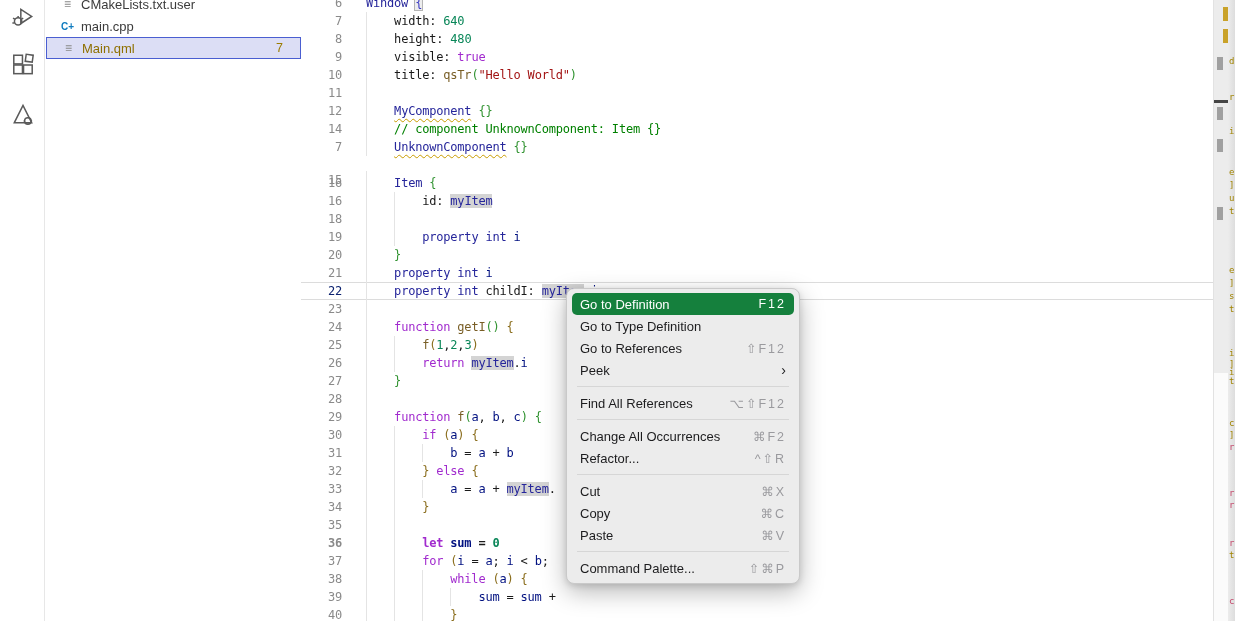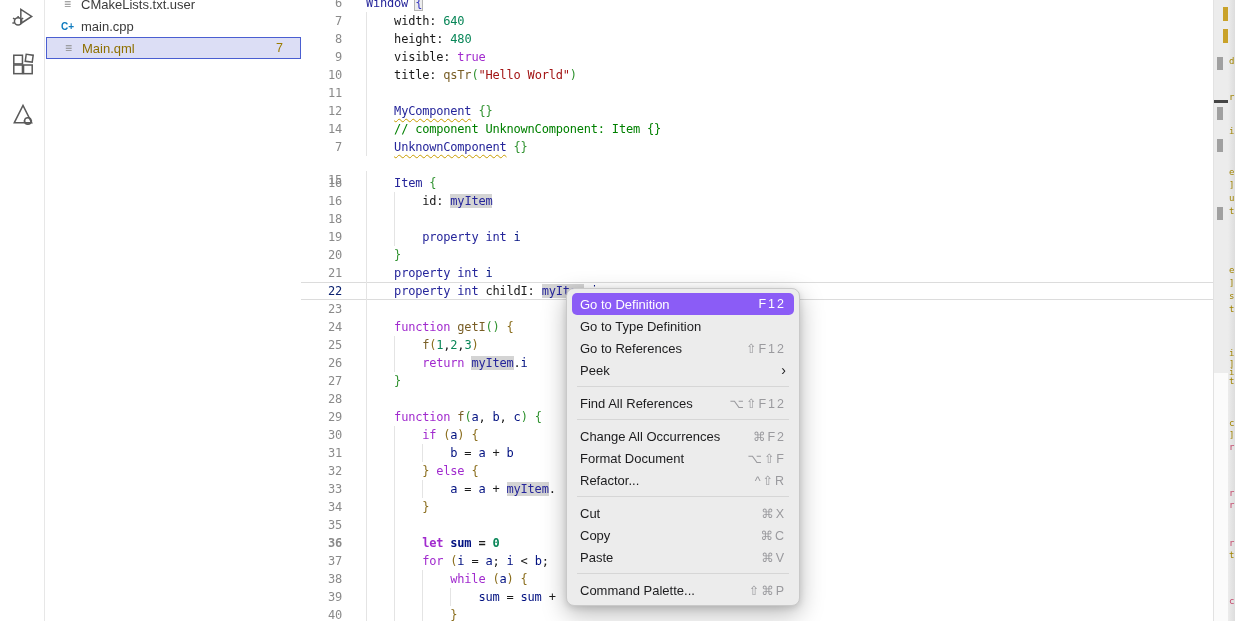--- a/index.html
+++ b/index.html
@@ -57,21 +57,21 @@
   #minimap { position:absolute; left:1228px; top:0; width:7px; height:621px; background:linear-gradient(to right,#ececec,#dddddd); overflow:hidden; }
   .mglyph { position:absolute; left:1px; font-family:"DejaVu Sans Mono", monospace; font-size:9px; line-height:9px; }
   .mglyph.olive { color:#a08300; }
   .mglyph.red { color:#c3476a; }
 
   
   #context-menu { position:absolute; left:566px; top:288px; width:234px; background:#ececec;
                   border:1px solid #c9c9c9; border-radius:8px; padding:4px 0;
                   box-shadow:0 8px 24px rgba(0,0,0,0.28), 0 2px 6px rgba(0,0,0,0.12); }
   .menu-item { height:22px; margin:0 5px; padding:0 8px; border-radius:5px; display:flex; align-items:center; justify-content:space-between; font-size:13px; color:#1c1c1e; cursor:pointer; }
-  .menu-item.hl { background:#8b5cf6; color:#ffffff; }
+  .menu-item.hl { background:#15803d; color:#ffffff; }
   .menu-shortcut { color:#9a9a9e; letter-spacing:2px; font-size:12.5px; }
   .menu-item.hl .menu-shortcut { color:#ffffff; }
   .menu-sub { color:#1c1c1e; font-size:14px; }
   .menu-sep { height:1px; background:#d6d6d6; margin:5px 10px; }
 </style>
 </head>
 <body>
 
 <div id="root">
 
@@ -218,24 +218,20 @@
       <div class="menu-item">
         <span>Find All References</span>
         <span class="menu-shortcut">⌥⇧F12</span>
       </div>
       <div class="menu-sep"></div>
       <div class="menu-item">
         <span>Change All Occurrences</span>
         <span class="menu-shortcut">⌘F2</span>
       </div>
       <div class="menu-item">
-        <span>Format Document</span>
-        <span class="menu-shortcut">⌥⇧F</span>
-      </div>
-      <div class="menu-item">
         <span>Refactor...</span>
         <span class="menu-shortcut">^⇧R</span>
       </div>
       <div class="menu-sep"></div>
       <div class="menu-item">
         <span>Cut</span>
         <span class="menu-shortcut">⌘X</span>
       </div>
       <div class="menu-item">
         <span>Copy</span>

